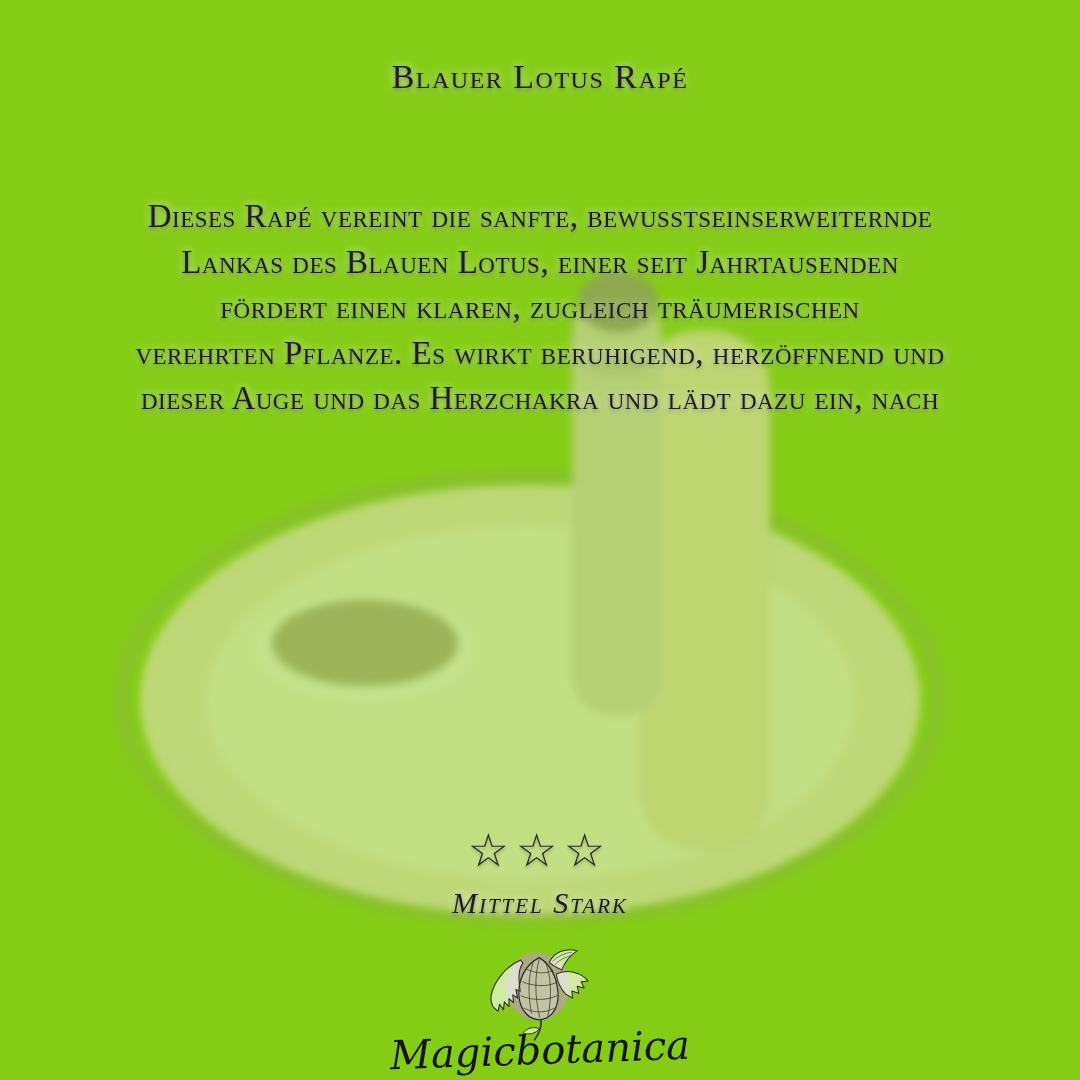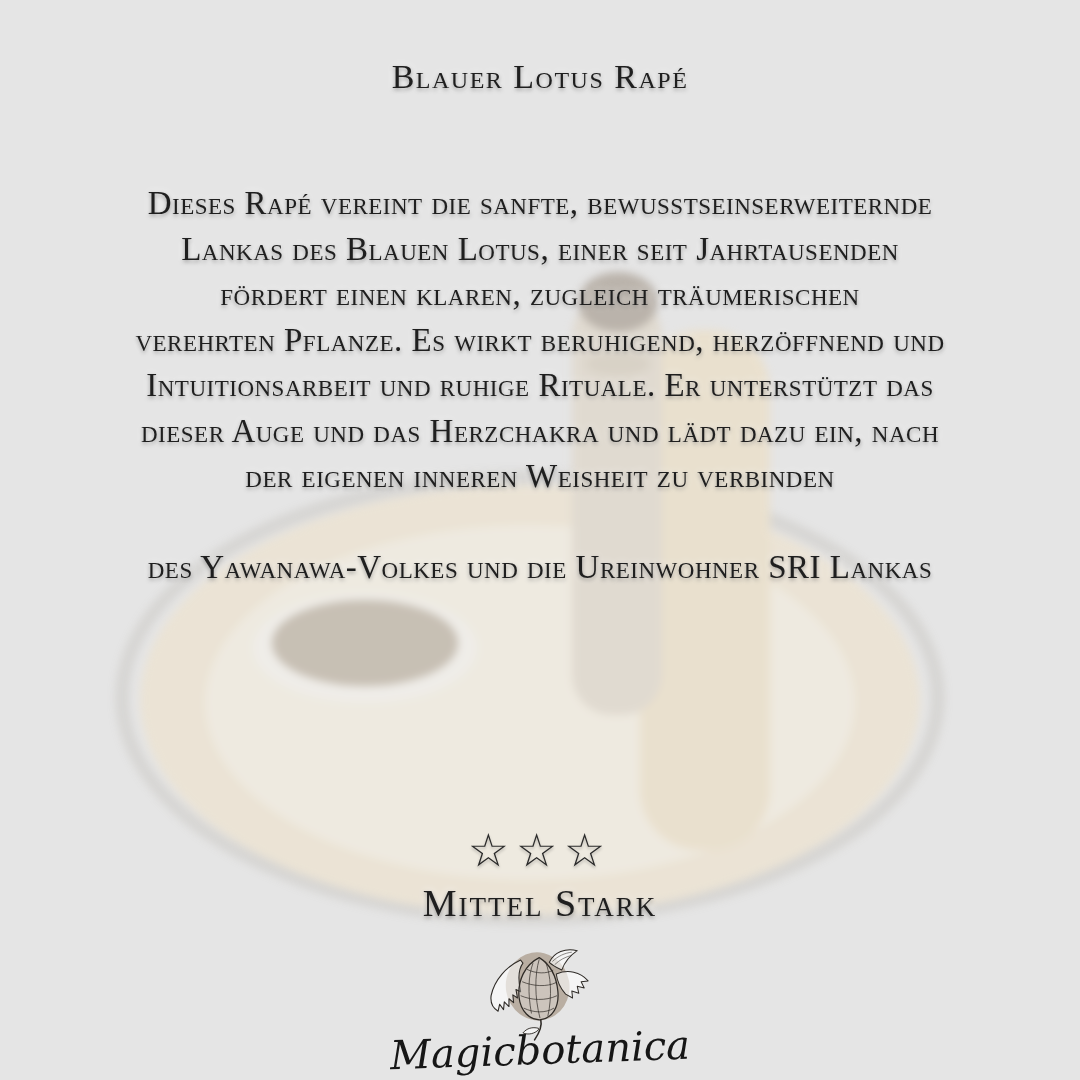--- a/index.html
+++ b/index.html
@@ -6,21 +6,21 @@
   html, body { width: 1080px; height: 1080px; }
   body {
     font-family: "Liberation Serif", serif;
     background: #ffffff;
     overflow: hidden;
   }
   .canvas {
     position: relative;
     width: 1080px;
     height: 1080px;
-    background: #e5e5e5;
+    background: #84cc16;
     overflow: hidden;
   }
 
   
   .bg {
     position: absolute; inset: 0;
     filter: blur(4px);
     opacity: 0.55;
     z-index: 0;
   }
@@ -41,21 +41,21 @@
 
   .title {
     top: 58px;
     font-size: 34px;
     font-variant: small-caps;
     letter-spacing: 1.5px;
     color: #1f1f1f;
     text-shadow: 0 2px 4px rgba(0,0,0,0.35), 0 0 10px rgba(255,255,255,0.9);
   }
 
-  .body-text { top: 181px; }
+  .body-text { top: 194px; }
   .body-text .line {
     font-size: 33px;
     line-height: 45.5px;
     min-height: 45.5px;
     white-space: nowrap;
     font-variant: small-caps;
     letter-spacing: 0.5px;
     color: #1f1f1f;
     text-shadow: 0 2px 4px rgba(0,0,0,0.35), 0 0 9px rgba(255,255,255,0.9);
   }
@@ -65,26 +65,27 @@
     font-family: "DejaVu Sans", sans-serif;
     font-size: 46px;
     line-height: 48px;
     letter-spacing: 7px;
     color: #2a2a2a;
     text-shadow: 0 2px 3px rgba(0,0,0,0.25);
   }
 
   .strength {
     top: 882px;
-    font-size: 38px;
+    font-size: 30px;
     line-height: 42px;
     font-variant: small-caps;
     letter-spacing: 2px;
     color: #1f1f1f;
     text-shadow: 0 2px 4px rgba(0,0,0,0.35), 0 0 9px rgba(255,255,255,0.9);
+    font-style: italic;
   }
 
   .logo {
     position: absolute;
     left: 0; top: 946px;
     width: 1080px;
     display: flex;
     flex-direction: column;
     align-items: center;
     z-index: 2;
@@ -117,25 +118,22 @@
     <div class="shape bowl-inner"></div>
   </div>
 
   <div class="layer title">Blauer Lotus Rapé</div>
 
   <div class="layer body-text">
     <div class="line">Dieses Rapé vereint die sanfte, bewusstseinserweiternde</div>
     <div class="line">Lankas des Blauen Lotus, einer seit Jahrtausenden</div>
     <div class="line">fördert einen klaren, zugleich träumerischen</div>
     <div class="line">verehrten Pflanze. Es wirkt beruhigend, herzöffnend und</div>
-    <div class="line">Intuitionsarbeit und ruhige Rituale. Er unterstützt das</div>
     <div class="line">dieser Auge und das Herzchakra und lädt dazu ein, nach</div>
-    <div class="line">der eigenen inneren Weisheit zu verbinden</div>
     <div class="line"></div>
-    <div class="line">des Yawanawa-Volkes und die Ureinwohner SRI Lankas</div>
   </div>
 
   <div class="layer stars">☆☆☆</div>
   <div class="layer strength">Mittel Stark</div>
 
   <div class="logo">
     <svg width="132" height="97" viewBox="0 0 170 125">
 
       <ellipse cx="82" cy="52" rx="41" ry="44" fill="#b2a496" opacity="0.85" transform="rotate(-10 82 52)"></ellipse>
 

